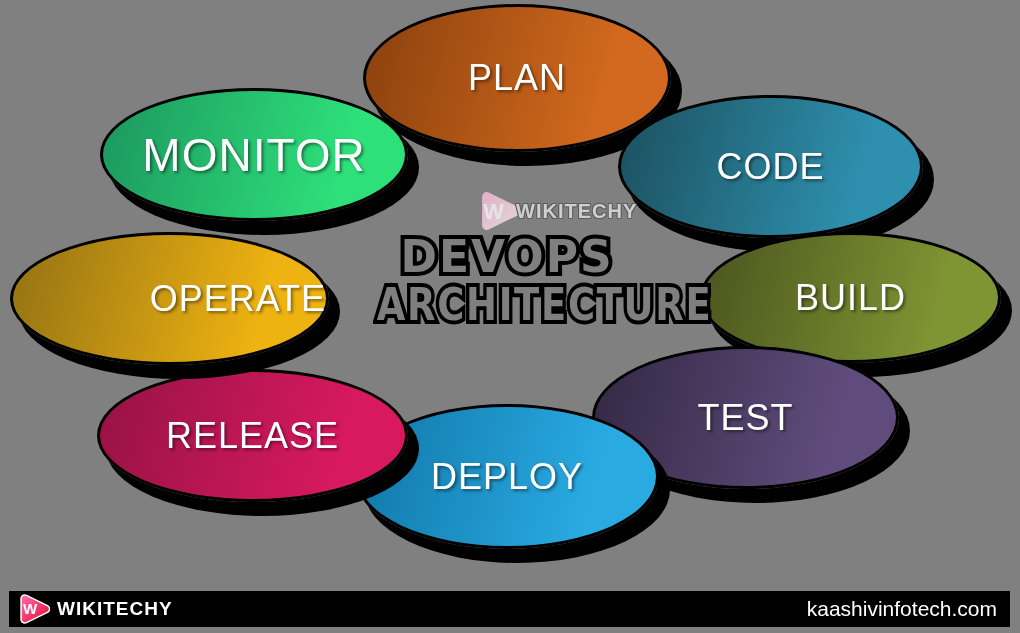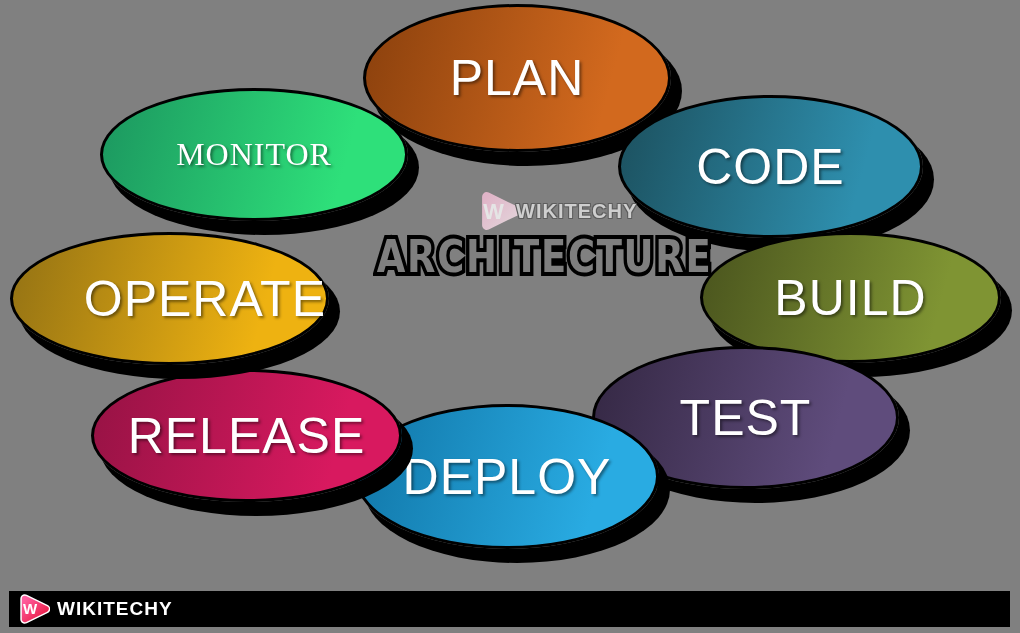--- a/index.html
+++ b/index.html
@@ -9,33 +9,33 @@
     font-family:"Liberation Sans", sans-serif;
   }
   
   .stage{
     position:absolute;border-radius:50%;
     border:3px solid #000;box-sizing:border-box;
     box-shadow:10px 13px 0 1px #000;
     display:flex;align-items:center;justify-content:center;
   }
   .stage-label{
-    color:#fff;font-size:50px;letter-spacing:1px;
+    color:#fff;font-size:36px;letter-spacing:1px;
     text-shadow:2px 2px 3px rgba(0,0,0,0.45);
     font-family:"Liberation Sans", sans-serif;
   }
   .stage-plan   {left:363px;top:4px;  width:308px;height:148px;}
   .stage-code   {left:618px;top:95px; width:305px;height:143px;}
   .stage-build  {left:700px;top:232px;width:301px;height:131px;justify-content:center;}
   .stage-test   {left:592px;top:346px;width:307px;height:143px;}
   .stage-deploy {left:355px;top:404px;width:304px;height:145px;}
-  .stage-release{left:91px; top:369px;width:311px;height:133px;}
+  .stage-release{left:97px; top:369px;width:311px;height:133px;}
   .stage-operate{left:10px; top:232px;width:319px;height:133px;justify-content:flex-end;}
   .stage-monitor{left:100px;top:88px; width:308px;height:133px;}
-  .stage-monitor .stage-label{font-family:Liberation Serif, serif;font-size:32px;}
+  .stage-monitor .stage-label{font-family:Liberation Sans, sans-serif;font-size:46px;}
 
   
   .watermark{
     position:absolute;left:480px;top:189px;
     display:flex;align-items:center;opacity:0.8;
   }
   .watermark .wm-text{
     margin-left:-6px;font-size:20px;font-weight:bold;letter-spacing:1px;
     color:#e3e3e3;
     text-shadow:1px 1px 0 #555, -1px -1px 0 #555, 1px -1px 0 #555, -1px 1px 0 #555;
@@ -104,29 +104,31 @@
         <stop offset="1" stop-color="#fce9f1"></stop>
       </linearGradient>
     </defs>
     <polygon points="16,16 86,50 16,84" fill="url(#wmGrad)" stroke="url(#wmGrad)" stroke-width="22" stroke-linejoin="round"></polygon>
     <text x="8" y="68" font-size="52" font-weight="bold" fill="#ffffff" font-family="Liberation Sans, sans-serif">W</text>
   </svg>
   <span class="wm-text">WIKITECHY</span>
 </div>
 
 <div class="title">
+  <div class="title-line title-line1">DEVOPS</div>
   <div class="title-line title-line2">ARCHITECTURE</div>
 </div>
 
 <div class="footer">
   <svg class="footer-logo" width="30" height="32" viewBox="0 0 100 100">
     <defs>
       <linearGradient id="ftGrad" x1="0" y1="0" x2="1" y2="1">
         <stop offset="0" stop-color="#ff5fa0"></stop>
         <stop offset="1" stop-color="#e8173f"></stop>
       </linearGradient>
     </defs>
     <polygon points="16,16 86,50 16,84" fill="none" stroke="#ffffff" stroke-width="30" stroke-linejoin="round"></polygon>
     <polygon points="16,16 86,50 16,84" fill="url(#ftGrad)" stroke="url(#ftGrad)" stroke-width="20" stroke-linejoin="round"></polygon>
     <text x="10" y="68" font-size="50" font-weight="bold" fill="#ffffff" font-family="Liberation Sans, sans-serif">W</text>
   </svg>
   <span class="footer-brand">WIKITECHY</span>
+  <span class="footer-site">kaashivinfotech.com</span>
 </div>
 
 </body></html>

